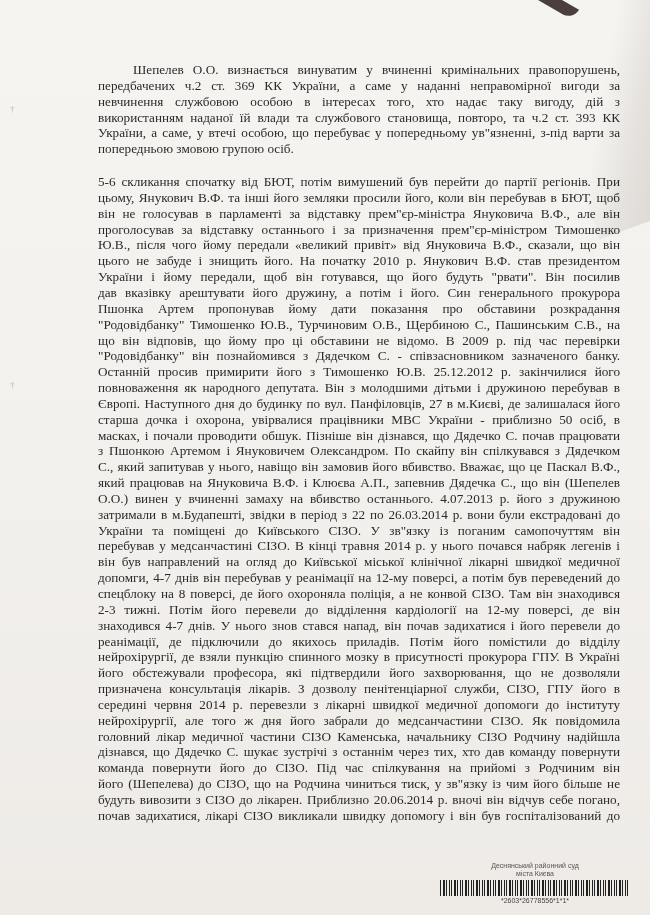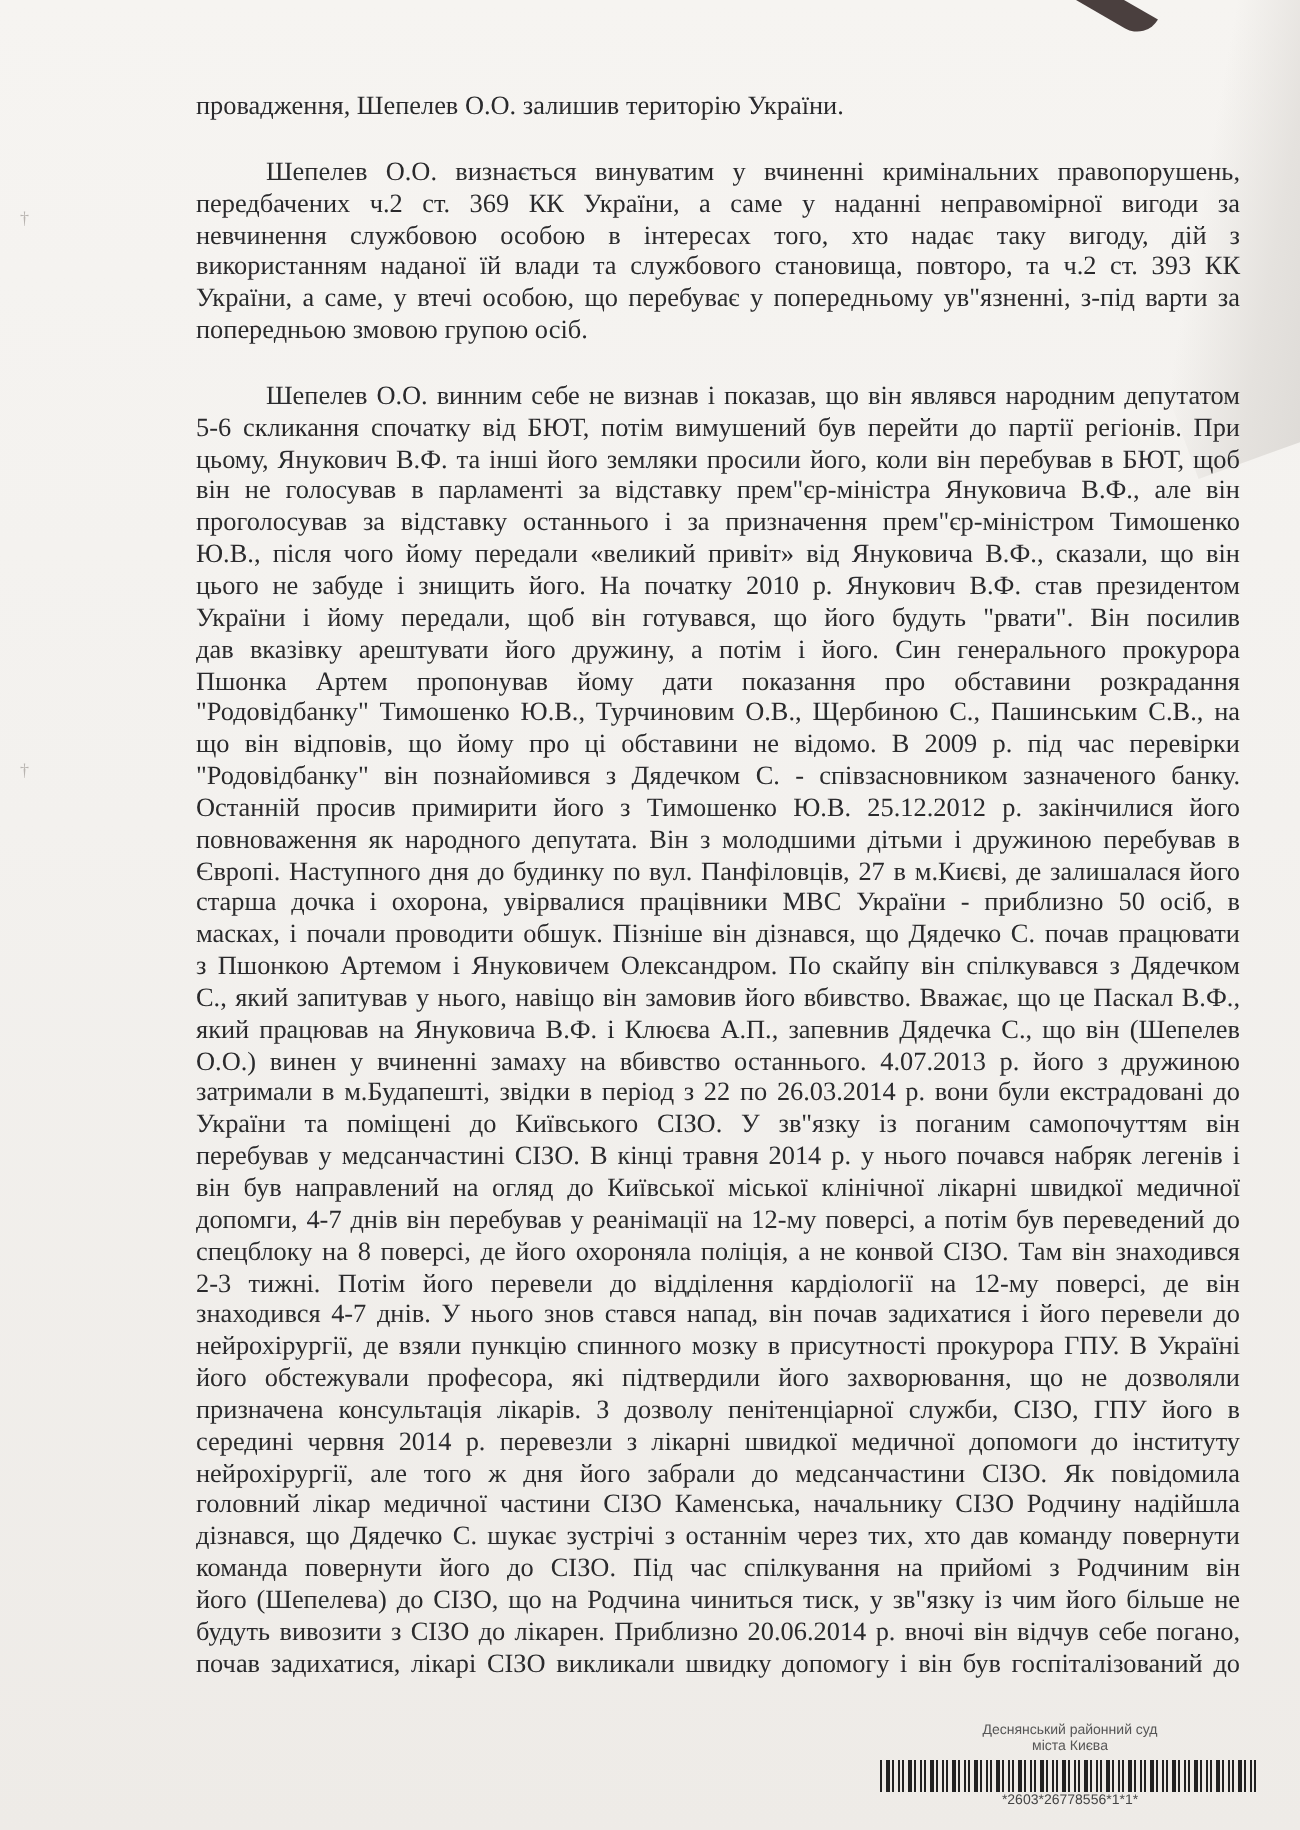--- a/index.html
+++ b/index.html
@@ -110,35 +110,31 @@
 <body>
 
 <div class="page">
   <div class="curl"></div>
   <div class="top-shadow"></div>
 
   <span class="margin-mark" style="top:104px">†</span>
   <span class="margin-mark" style="top:380px">†</span>
 
   <div class="text-block" id="text-block">
-      <div>
-        <span class="line last">провадження, Шепелев О.О. залишив територію України.</span>
-      </div>
       <div class="para-gap"></div>
       <div>
         <span class="line indent">Шепелев О.О. визнається винуватим у вчиненні кримінальних правопорушень,</span>
         <span class="line">передбачених ч.2 ст. 369 КК України, а саме у наданні неправомірної вигоди за</span>
         <span class="line">невчинення службовою особою в інтересах того, хто надає таку вигоду, дій з</span>
         <span class="line">використанням наданої їй влади та службового становища, повторо, та ч.2 ст. 393 КК</span>
         <span class="line">України, а саме, у втечі особою, що перебуває у попередньому ув"язненні, з-під варти за</span>
         <span class="line last">попередньою змовою групою осіб.</span>
       </div>
       <div class="para-gap"></div>
       <div>
-        <span class="line indent">Шепелев О.О. винним себе не визнав і показав, що він являвся народним депутатом</span>
         <span class="line">5-6 скликання спочатку від БЮТ, потім вимушений був перейти до партії регіонів. При</span>
         <span class="line">цьому, Янукович В.Ф. та інші його земляки просили його, коли він перебував в БЮТ, щоб</span>
         <span class="line">він не голосував в парламенті за відставку прем"єр-міністра Януковича В.Ф., але він</span>
         <span class="line">проголосував за відставку останнього і за призначення прем"єр-міністром Тимошенко</span>
         <span class="line">Ю.В., після чого йому передали «великий привіт» від Януковича В.Ф., сказали, що він</span>
         <span class="line">цього не забуде і знищить його. На початку 2010 р. Янукович В.Ф. став президентом</span>
         <span class="line">України і йому передали, щоб він готувався, що його будуть "рвати". Він посилив</span>
         <span class="line">дав вказівку арештувати його дружину, а потім і його. Син генерального прокурора</span>
         <span class="line">Пшонка Артем пропонував йому дати показання про обставини розкрадання</span>
         <span class="line">"Родовідбанку" Тимошенко Ю.В., Турчиновим О.В., Щербиною С., Пашинським С.В., на</span>
@@ -154,20 +150,21 @@
         <span class="line">який працював на Януковича В.Ф. і Клюєва А.П., запевнив Дядечка С., що він (Шепелев</span>
         <span class="line">О.О.) винен у вчиненні замаху на вбивство останнього. 4.07.2013 р. його з дружиною</span>
         <span class="line">затримали в м.Будапешті, звідки в період з 22 по 26.03.2014 р. вони були екстрадовані до</span>
         <span class="line">України та поміщені до Київського СІЗО. У зв"язку із поганим самопочуттям він</span>
         <span class="line">перебував у медсанчастині СІЗО. В кінці травня 2014 р. у нього почався набряк легенів і</span>
         <span class="line">він був направлений на огляд до Київської міської клінічної лікарні швидкої медичної</span>
         <span class="line">допомги, 4-7 днів він перебував у реанімації на 12-му поверсі, а потім був переведений до</span>
         <span class="line">спецблоку на 8 поверсі, де його охороняла поліція, а не конвой СІЗО. Там він знаходився</span>
         <span class="line">2-3 тижні. Потім його перевели до відділення кардіології на 12-му поверсі, де він</span>
         <span class="line">знаходився 4-7 днів. У нього знов стався напад, він почав задихатися і його перевели до</span>
+        <span class="line">реанімації, де підключили до якихось приладів. Потім його помістили до відділу</span>
         <span class="line">нейрохірургії, де взяли пункцію спинного мозку в присутності прокурора ГПУ. В Україні</span>
         <span class="line">його обстежували професора, які підтвердили його захворювання, що не дозволяли</span>
         <span class="line">призначена консультація лікарів. З дозволу пенітенціарної служби, СІЗО, ГПУ його в</span>
         <span class="line">середині червня 2014 р. перевезли з лікарні швидкої медичної допомоги до інституту</span>
         <span class="line">нейрохірургії, але того ж дня його забрали до медсанчастини СІЗО. Як повідомила</span>
         <span class="line">головний лікар медичної частини СІЗО Каменська, начальнику СІЗО Родчину надійшла</span>
         <span class="line">дізнався, що Дядечко С. шукає зустрічі з останнім через тих, хто дав команду повернути</span>
         <span class="line">команда повернути його до СІЗО. Під час спілкування на прийомі з Родчиним він</span>
         <span class="line">його (Шепелева) до СІЗО, що на Родчина чиниться тиск, у зв"язку із чим його більше не</span>
         <span class="line">будуть вивозити з СІЗО до лікарен. Приблизно 20.06.2014 р. вночі він відчув себе погано,</span>

